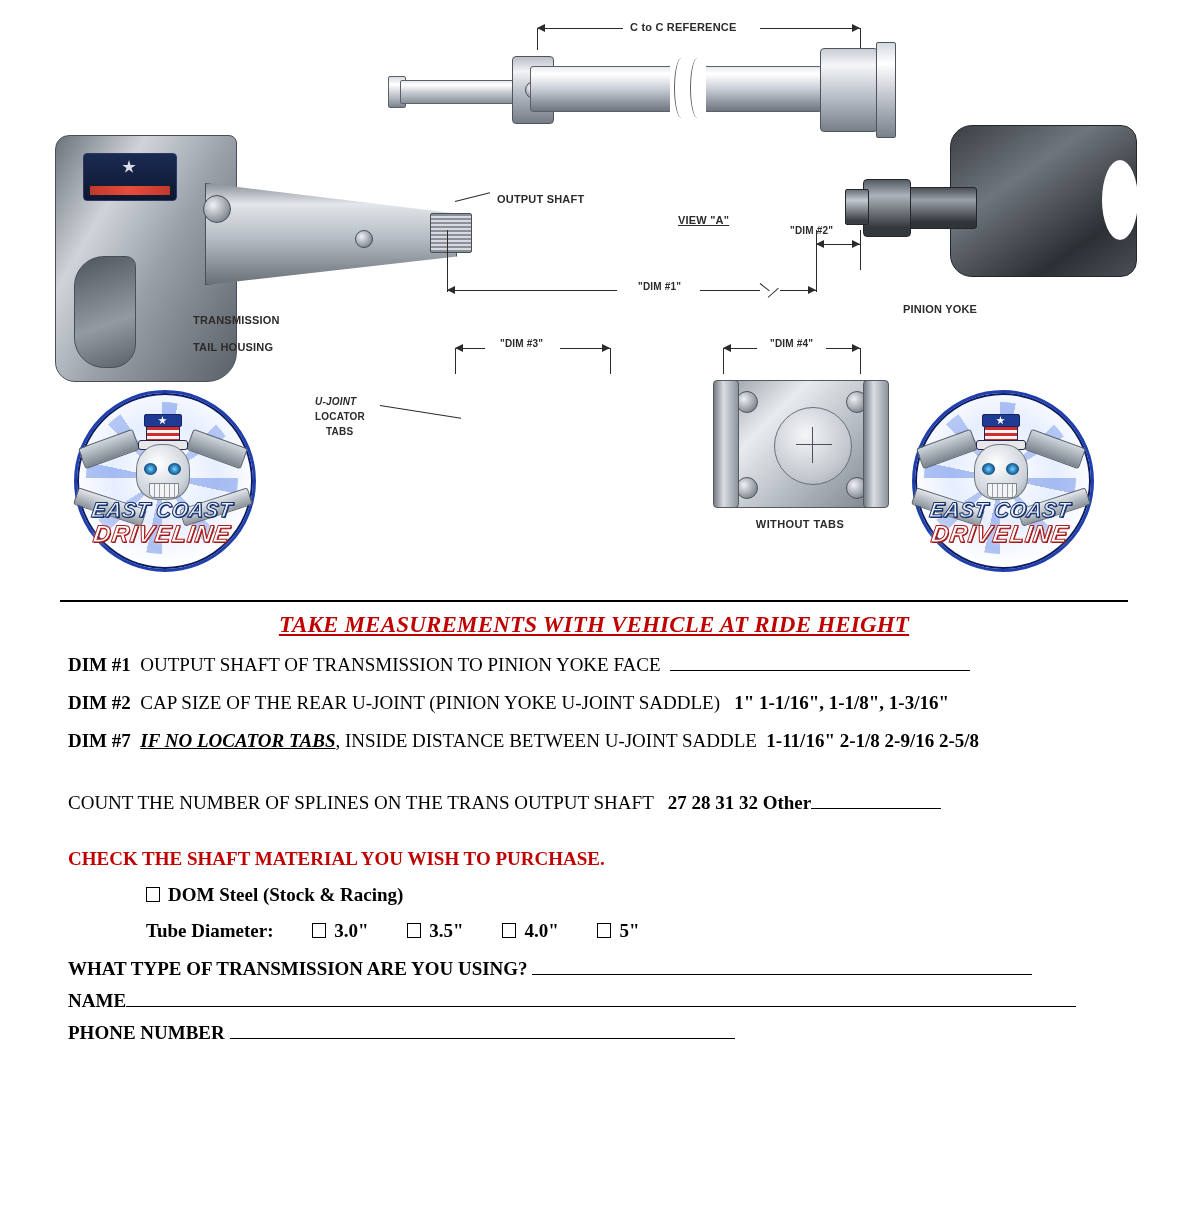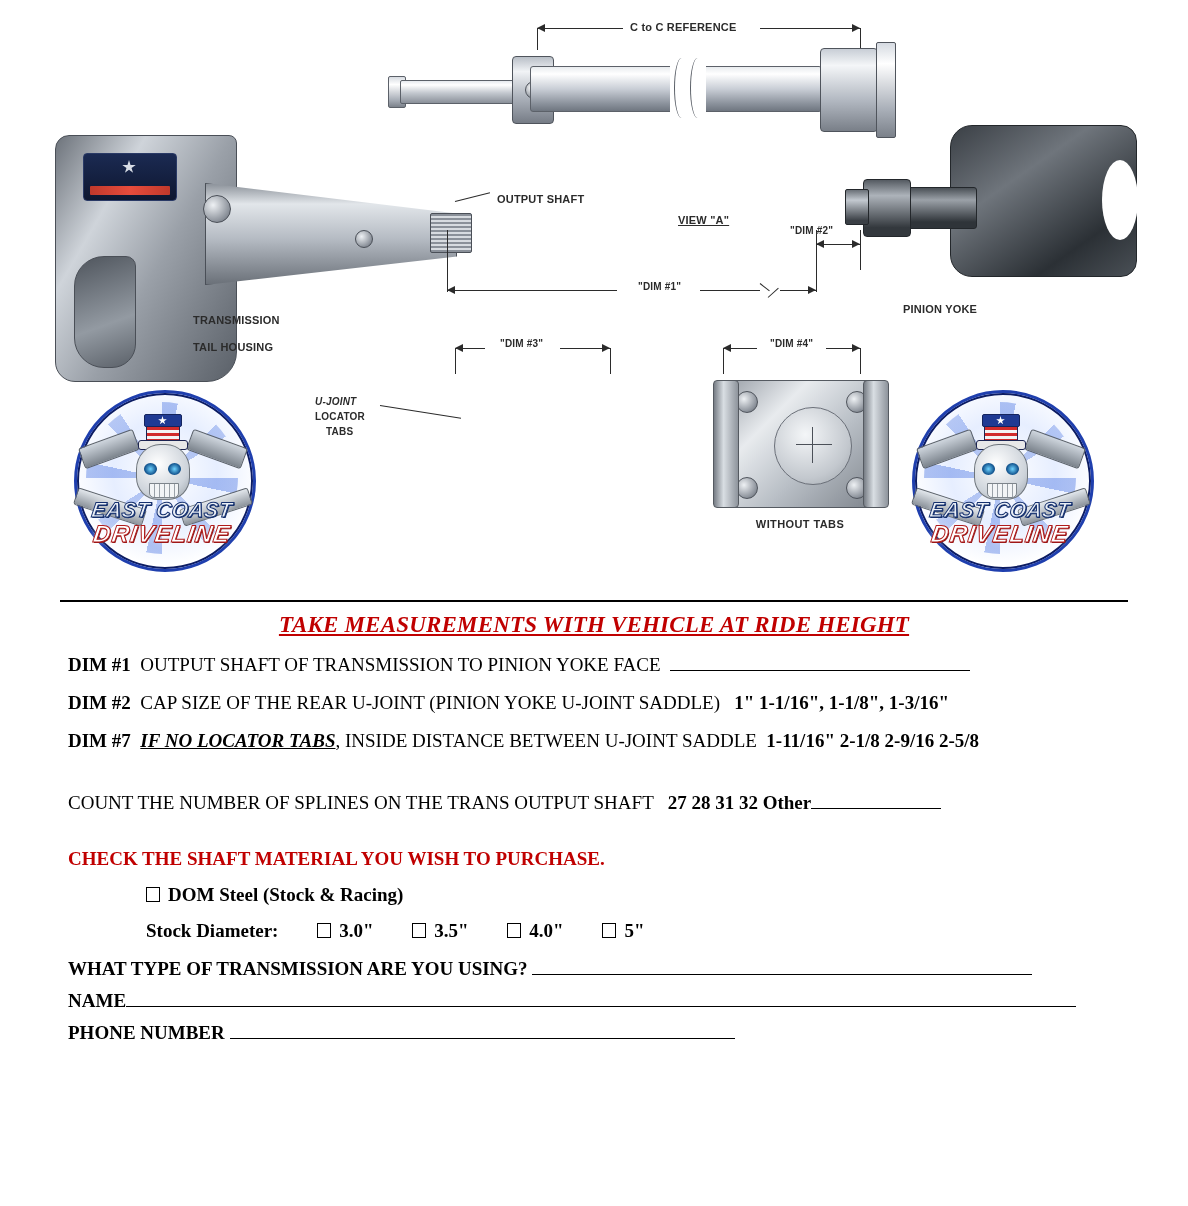--- a/index.html
+++ b/index.html
@@ -571,21 +571,21 @@
   </div>
 
   <div class="redhdr">CHECK THE SHAFT MATERIAL YOU WISH TO PURCHASE.</div>
 
   <div class="chkrow">
     <span class="box"></span><span>DOM Steel (Stock &amp; Racing)</span>
   </div>
 
 
   <div class="diarow">
-    <span style="display:inline-block; margin-right:34px;">Stock Diameter:</span>
+    <span style="display:inline-block; margin-right:34px;">Tube Diameter:</span>
     <span class="opt"><span class="box"></span><span>3.0"</span></span>
     <span class="opt"><span class="box"></span><span>3.5"</span></span>
     <span class="opt"><span class="box"></span><span>4.0"</span></span>
     <span class="opt"><span class="box"></span><span>5"</span></span>
   </div>
 
   <div class="fieldrow" style="margin-top:14px;">
     <span>WHAT TYPE OF TRANSMISSION ARE YOU USING?</span>
     <span class="ul-line" style="width:500px; height:18px;"></span>
   </div>

